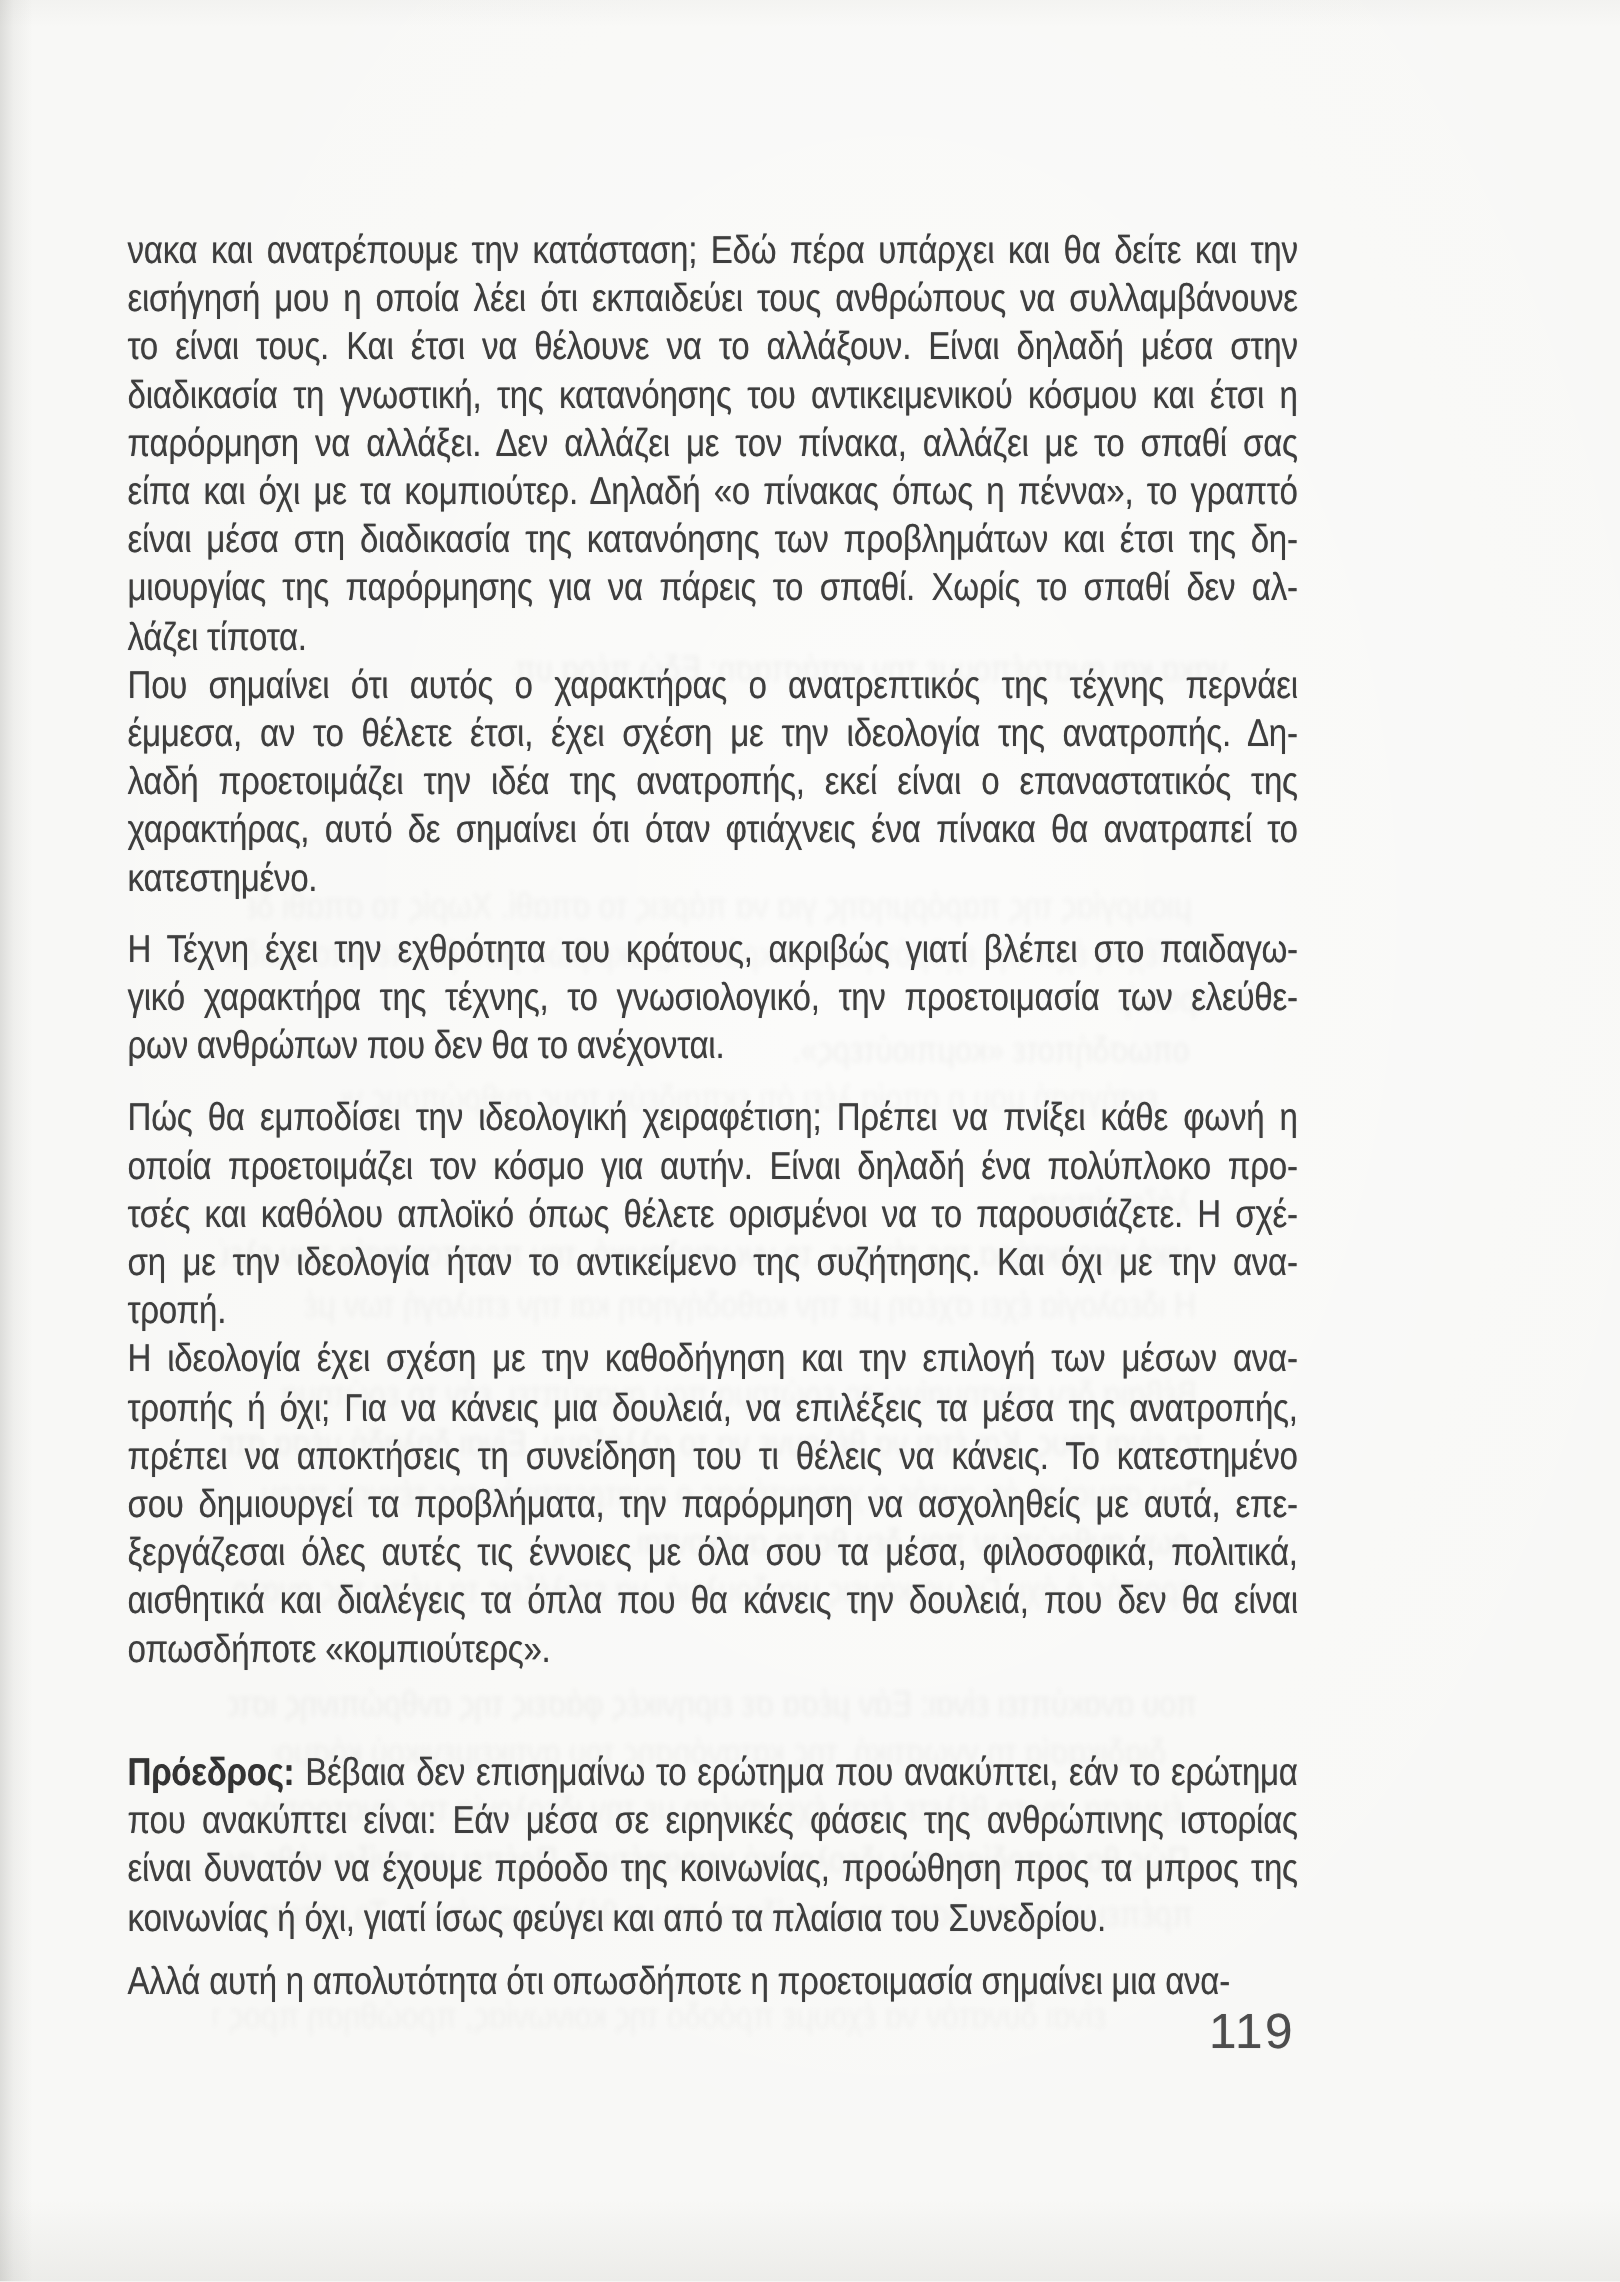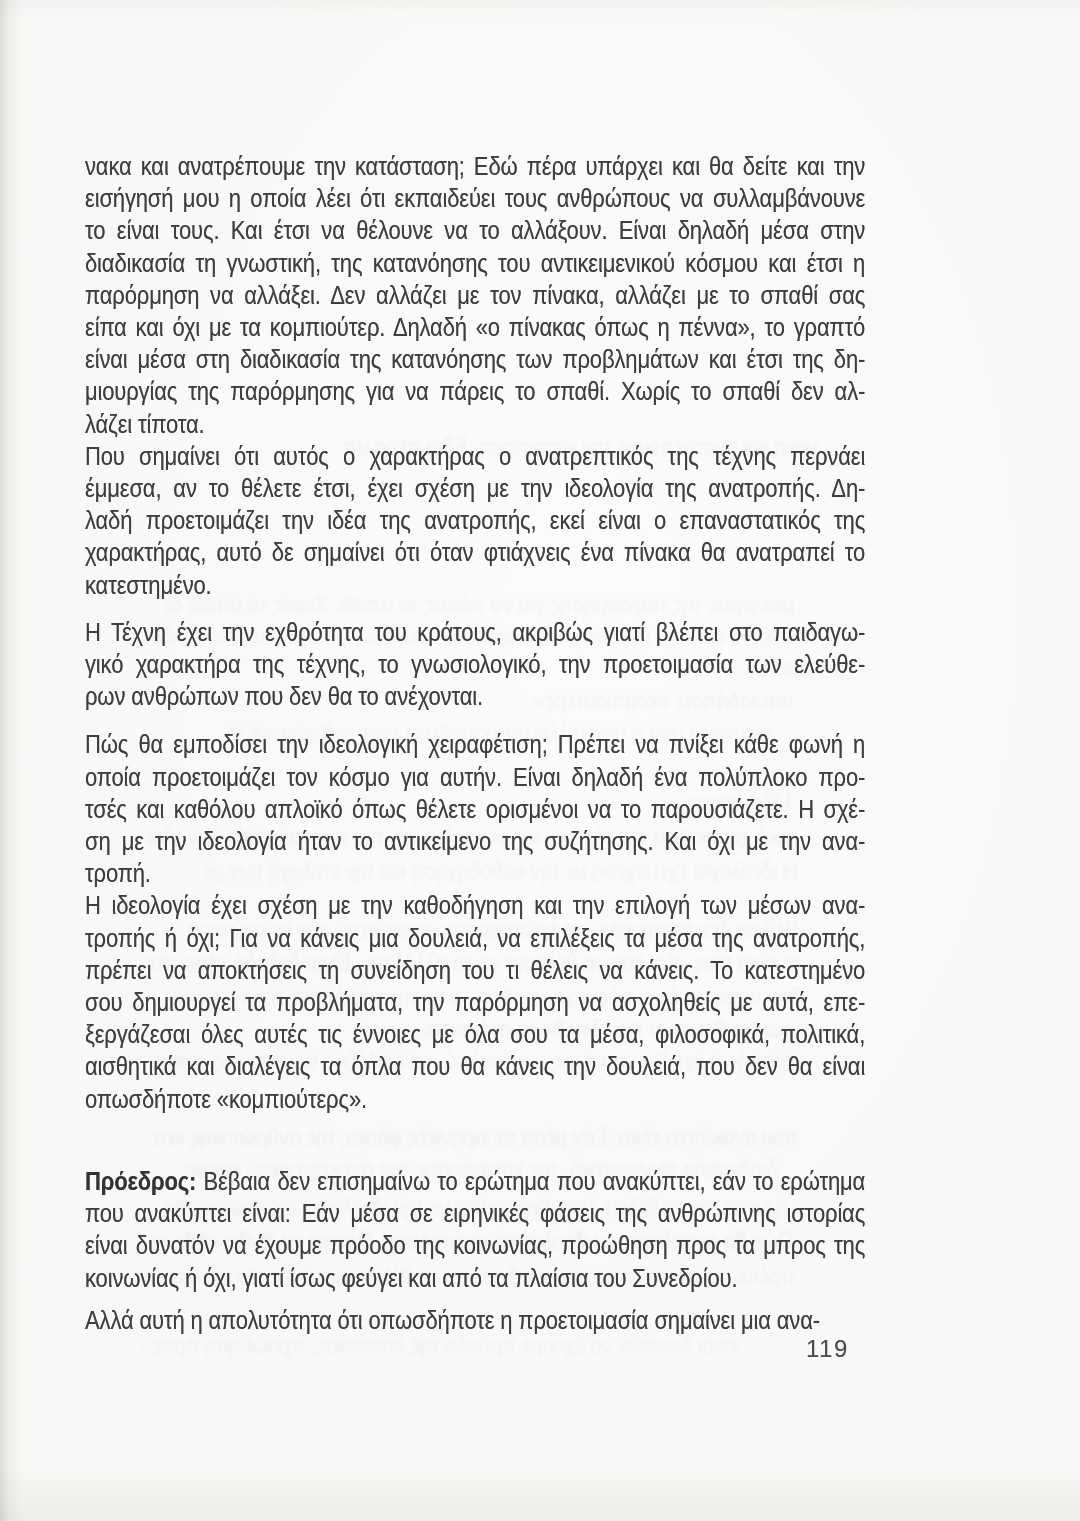--- a/index.html
+++ b/index.html
@@ -37,21 +37,21 @@
   .ghost-layer{position:absolute;inset:0;pointer-events:none;}
   .ghost-line{
     position:absolute;
     font-size:24px;line-height:30px;color:#6a6a64;
     transform:scaleX(-0.85);transform-origin:50% 50%;
     filter:blur(1.6px);
     white-space:nowrap;overflow:hidden;
   }
   .page-number{
     position:absolute;left:806px;top:1335px;
-    font-size:24px;color:#4d4d4d;letter-spacing:1.5px;
+    font-size:33px;color:#4d4d4d;letter-spacing:1.5px;
     text-shadow:0 0 0.5px rgba(70,70,70,0.5);
     text-align:center;
   }
 </style>
 </head>
 <body>
 
 <div class="scan-shade"></div>
 <div class="ghost-layer" id="ghost-layer">
     <div class="ghost-line" style="left: 300px; top: 432px; width: 560px; opacity: 0.07;">νακα και ανατρέπουμε την κατάσταση; Εδώ πέρα υπάρχει και θα δείτε και την</div>

